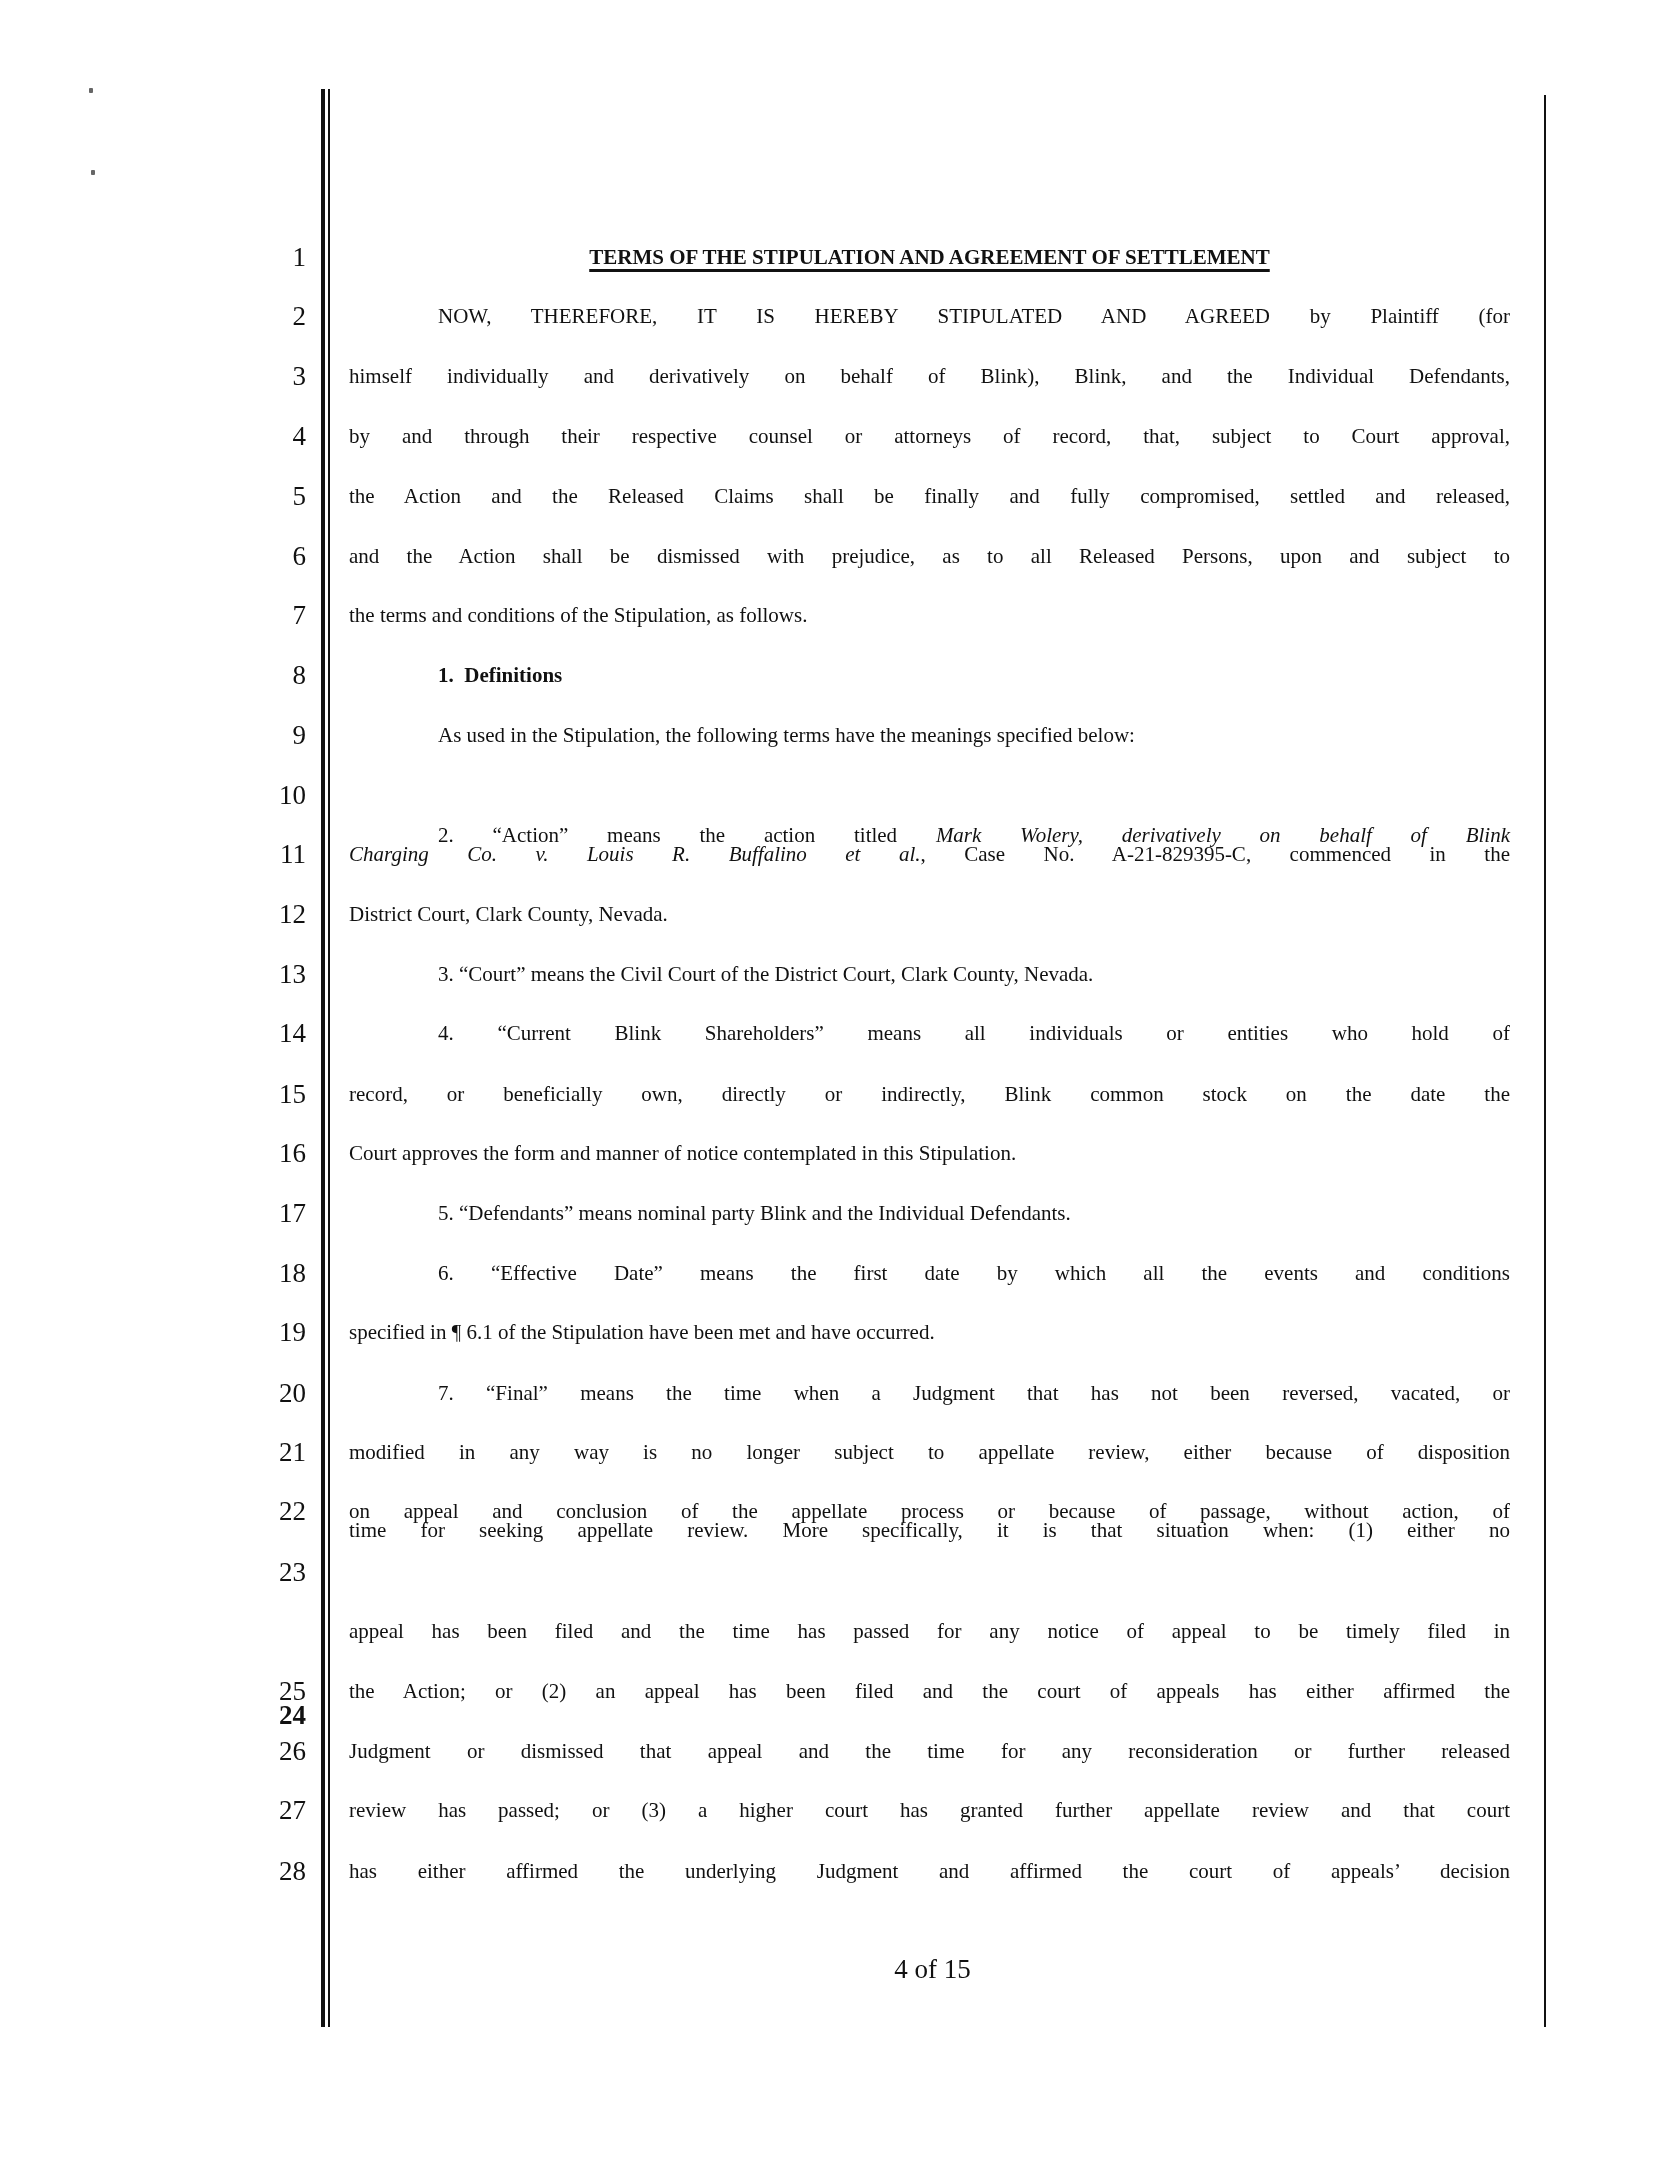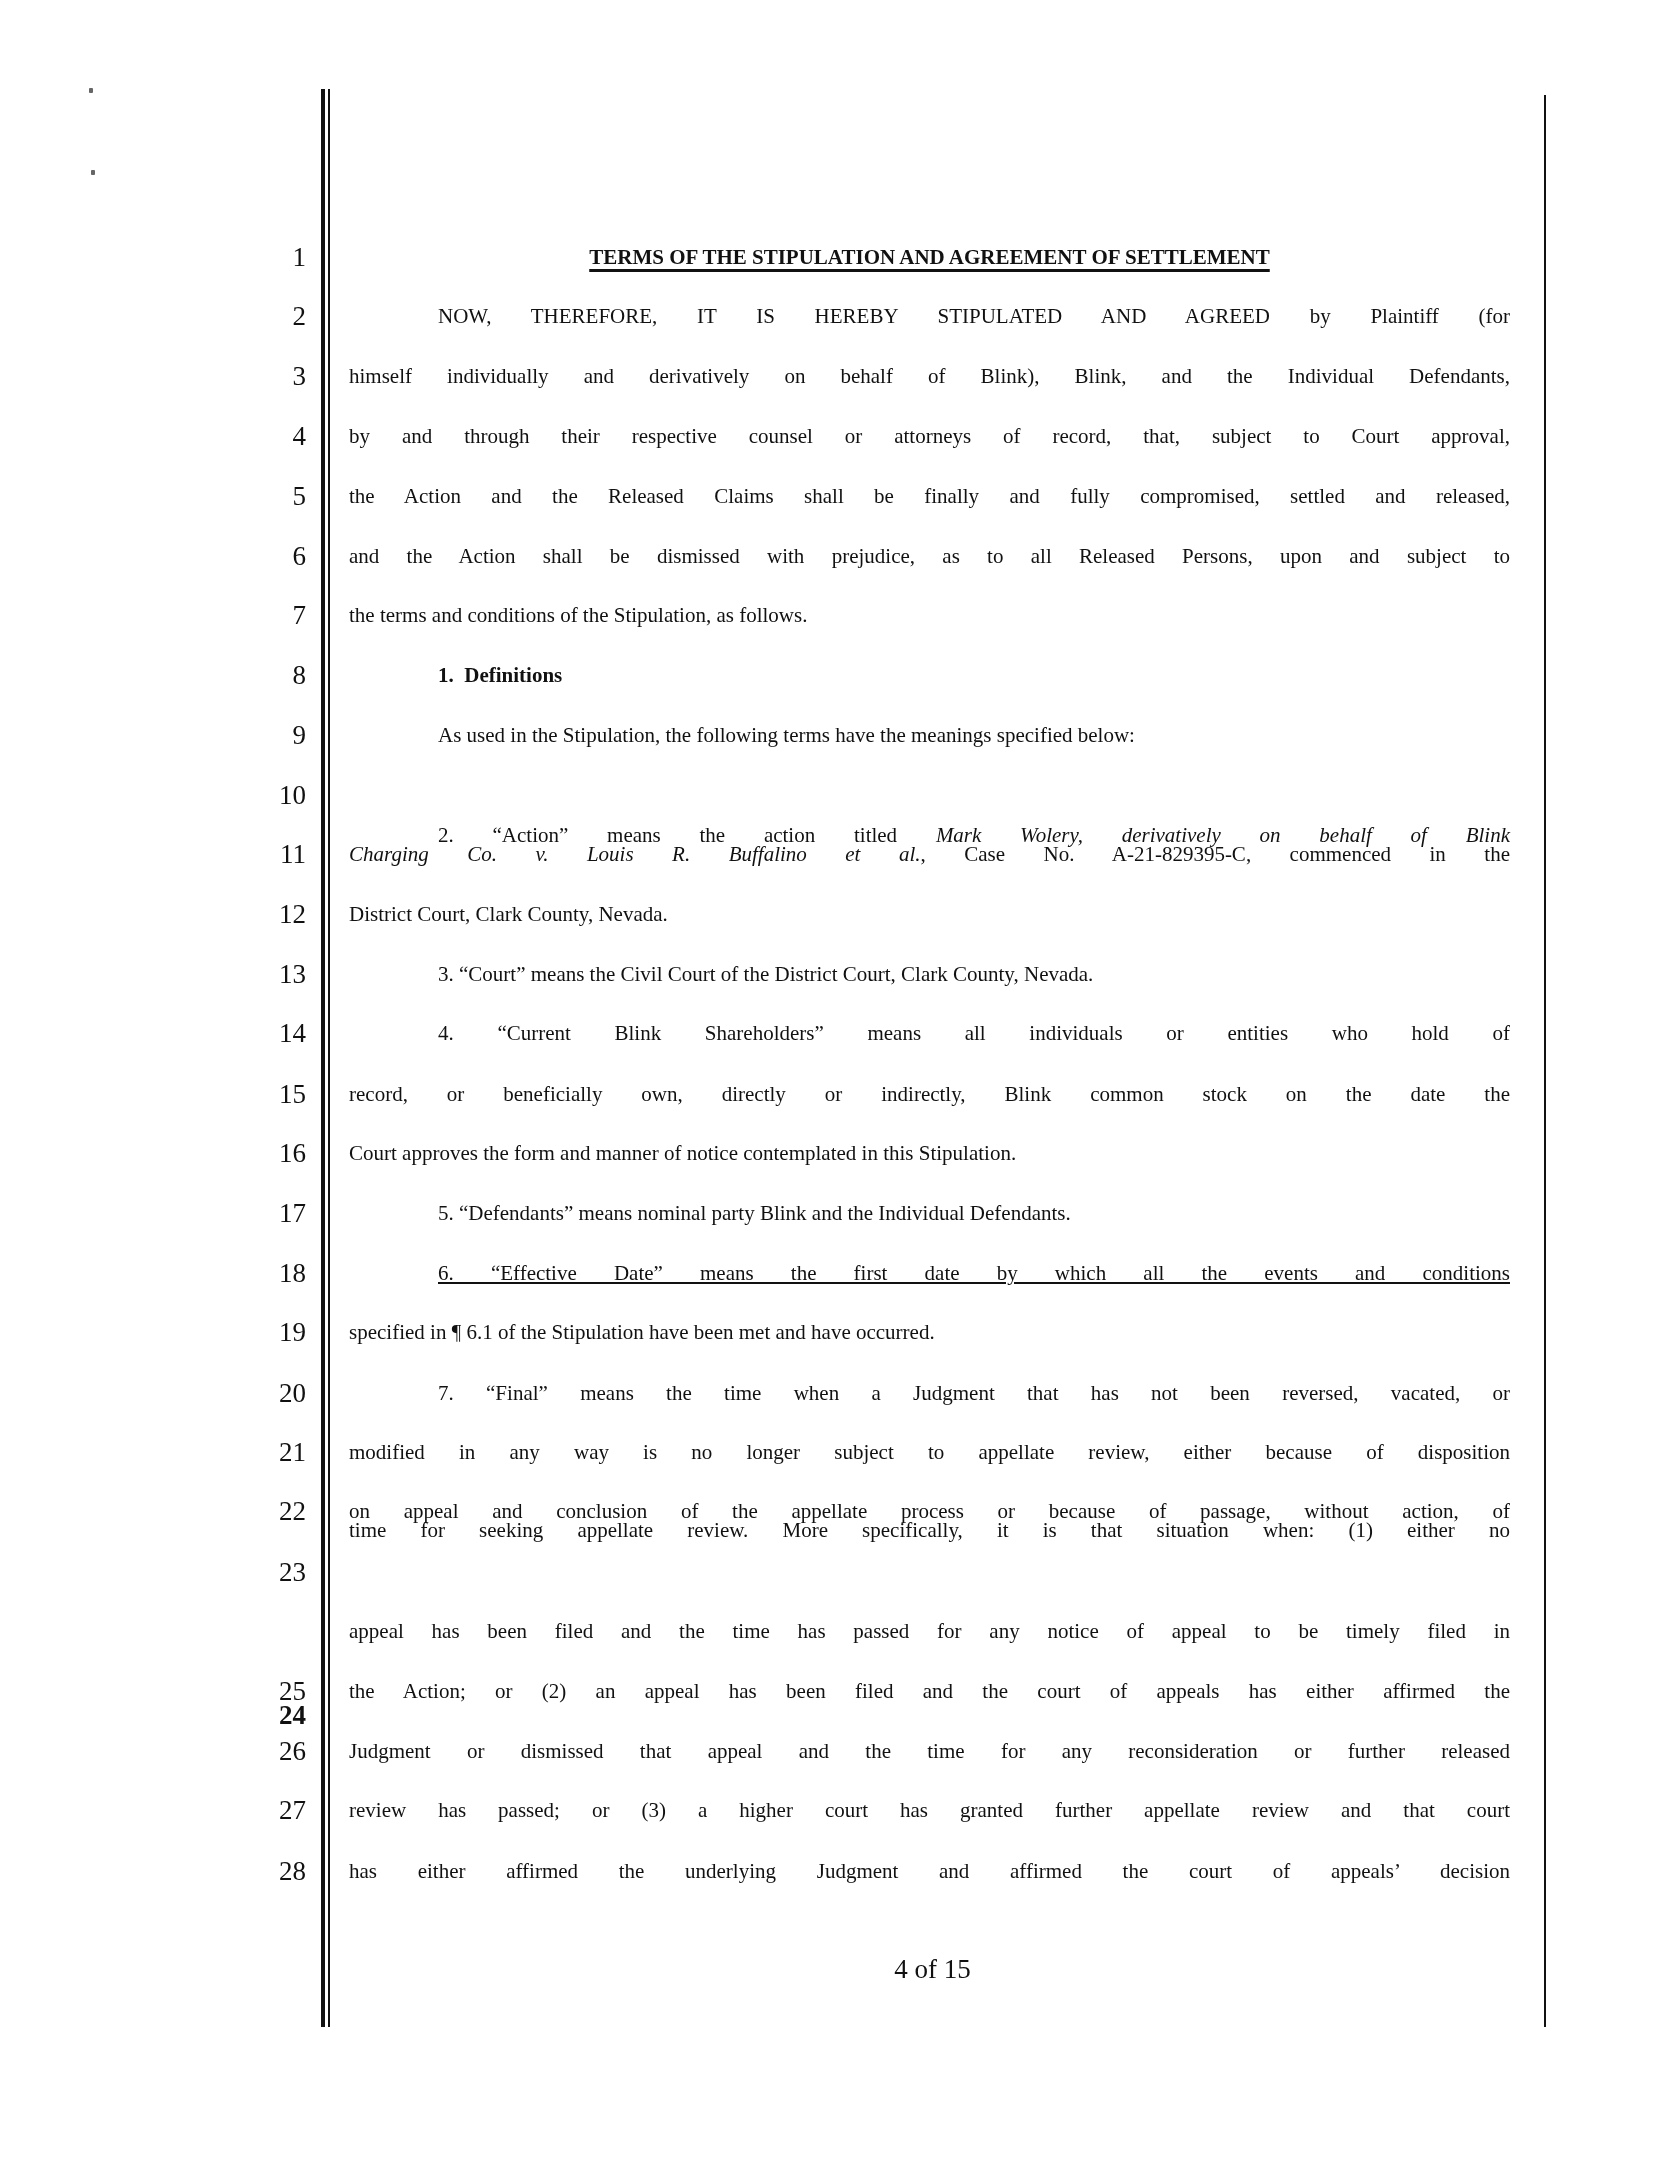--- a/index.html
+++ b/index.html
@@ -86,21 +86,21 @@
   <div class="text-line" style="top:885px;">District Court, Clark County, Nevada.</div>
 
   <div class="text-line indent" style="top:945px;">3.  “Court” means the Civil Court of the District Court, Clark County, Nevada.</div>
 
   <div class="text-line justify indent" style="top:1004px;">4.  “Current Blink Shareholders” means all individuals or entities who hold of</div>
   <div class="text-line justify" style="top:1065px;">record, or beneficially own, directly or indirectly, Blink common stock on the date the</div>
   <div class="text-line" style="top:1124px;">Court approves the form and manner of notice contemplated in this Stipulation.</div>
 
   <div class="text-line indent" style="top:1184px;">5.  “Defendants” means nominal party Blink and the Individual Defendants.</div>
 
-  <div class="text-line justify indent" style="top:1244px;text-decoration:underline;">6.  “Effective Date” means the first date by which all the events and conditions</div>
+  <div class="text-line justify indent" style="top:1244px;">6.  “Effective Date” means the first date by which all the events and conditions</div>
   <div class="text-line" style="top:1303px;">specified in ¶ 6.1 of the Stipulation have been met and have occurred.</div>
 
   <div class="text-line justify indent" style="top:1364px;">7.  “Final” means the time when a Judgment that has not been reversed, vacated, or</div>
   <div class="text-line justify" style="top:1423px;">modified in any way is no longer subject to appellate review, either because of disposition</div>
   <div class="text-line justify" style="top:1482px;">on appeal and conclusion of the appellate process or because of passage, without action, of</div>
   <div class="text-line justify" style="top:1501px;">time for seeking appellate review. More specifically, it is that situation when: (1) either no</div>
   <div class="text-line justify" style="top:1602px;">appeal has been filed and the time has passed for any notice of appeal to be timely filed in</div>
   <div class="text-line justify" style="top:1662px;">the Action; or (2) an appeal has been filed and the court of appeals has either affirmed the</div>
   <div class="text-line justify" style="top:1722px;">Judgment or dismissed that appeal and the time for any reconsideration or further released</div>
   <div class="text-line justify" style="top:1781px;">review has passed; or (3) a higher court has granted further appellate review and that court</div>

